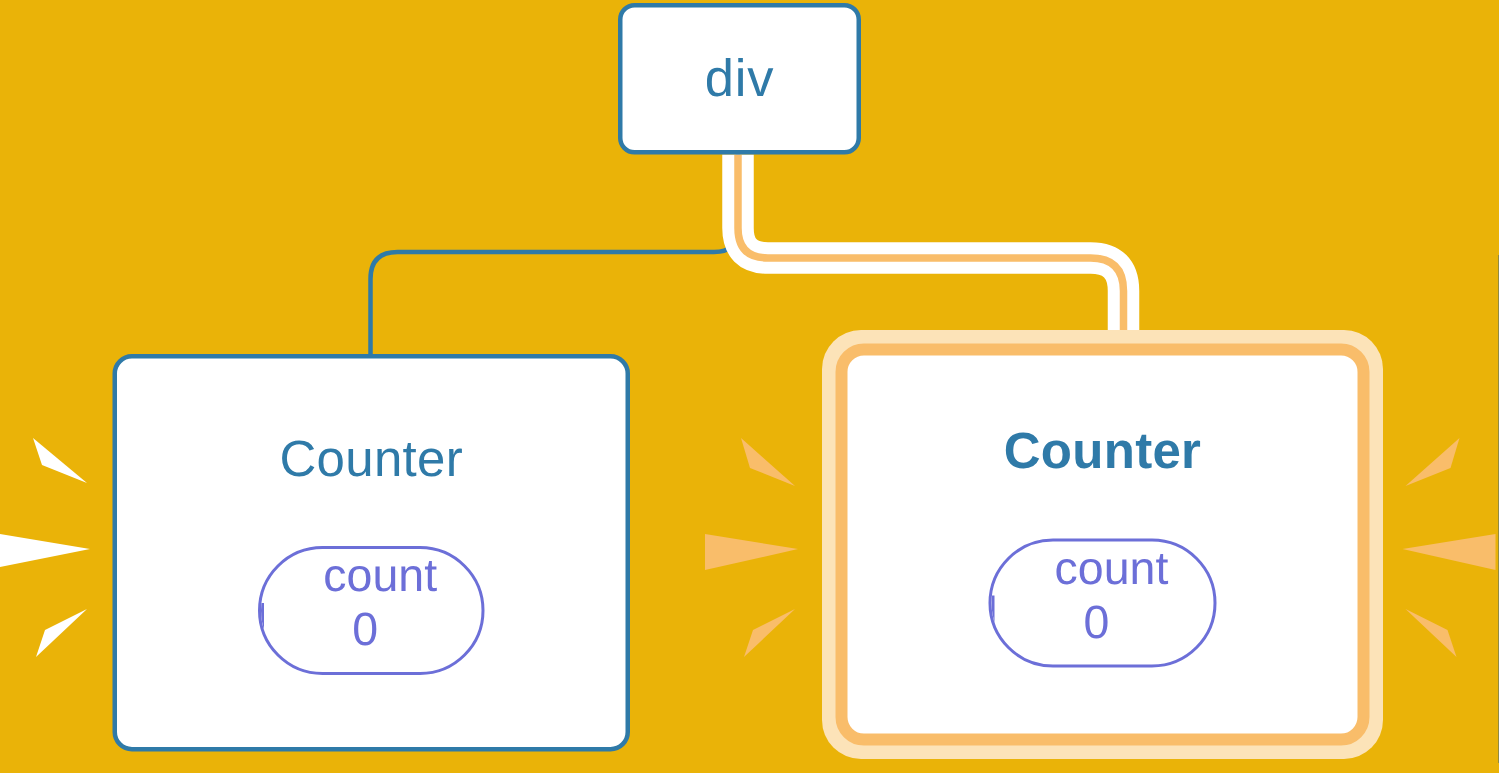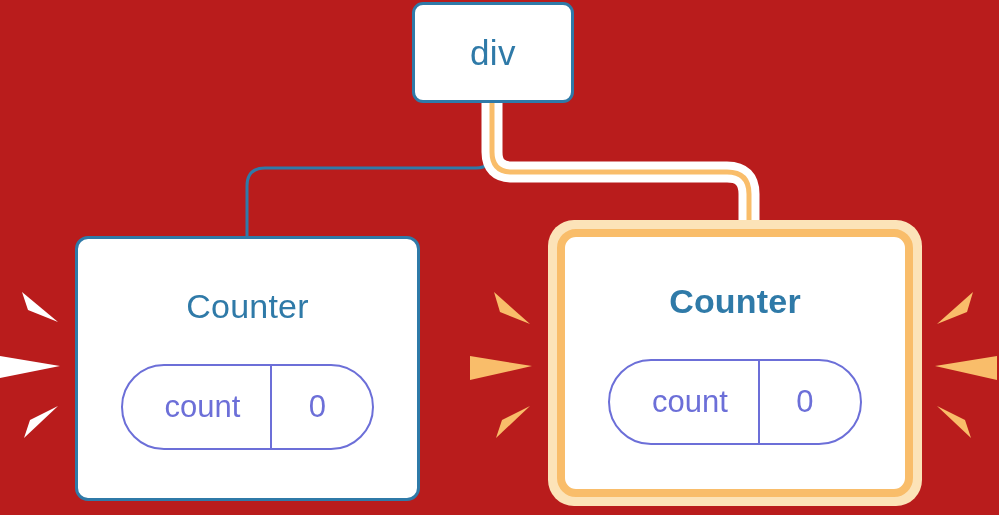--- a/index.html
+++ b/index.html
@@ -4,21 +4,21 @@
 <style>
   html, body {
     margin: 0;
     padding: 0;
     background: #4c6b73;
   }
   #stage {
     position: relative;
     width: 999px;
     height: 515px;
-    background: #b91c1c;
+    background: #eab308;
     overflow: hidden;
     font-family: "Liberation Sans", sans-serif;
   }
   #wires {
     position: absolute;
     left: 0;
     top: 0;
     width: 999px;
     height: 515px;
   }
@@ -84,20 +84,21 @@
     margin-bottom: 38px;
   }
   .counter-title.bold { font-weight: bold; }
   .pill {
     display: flex;
     align-items: stretch;
     border: 2px solid #6c6fd8;
     border-radius: 999px;
     height: 82px;
     overflow: hidden;
+    flex-direction: column;
   }
   .pill .cell {
     display: flex;
     align-items: center;
     justify-content: center;
     color: #6c6fd8;
     font-size: 31px;
   }
   .pill .cell-key { padding: 0 30px 0 42px; }
   .pill .cell-val {

